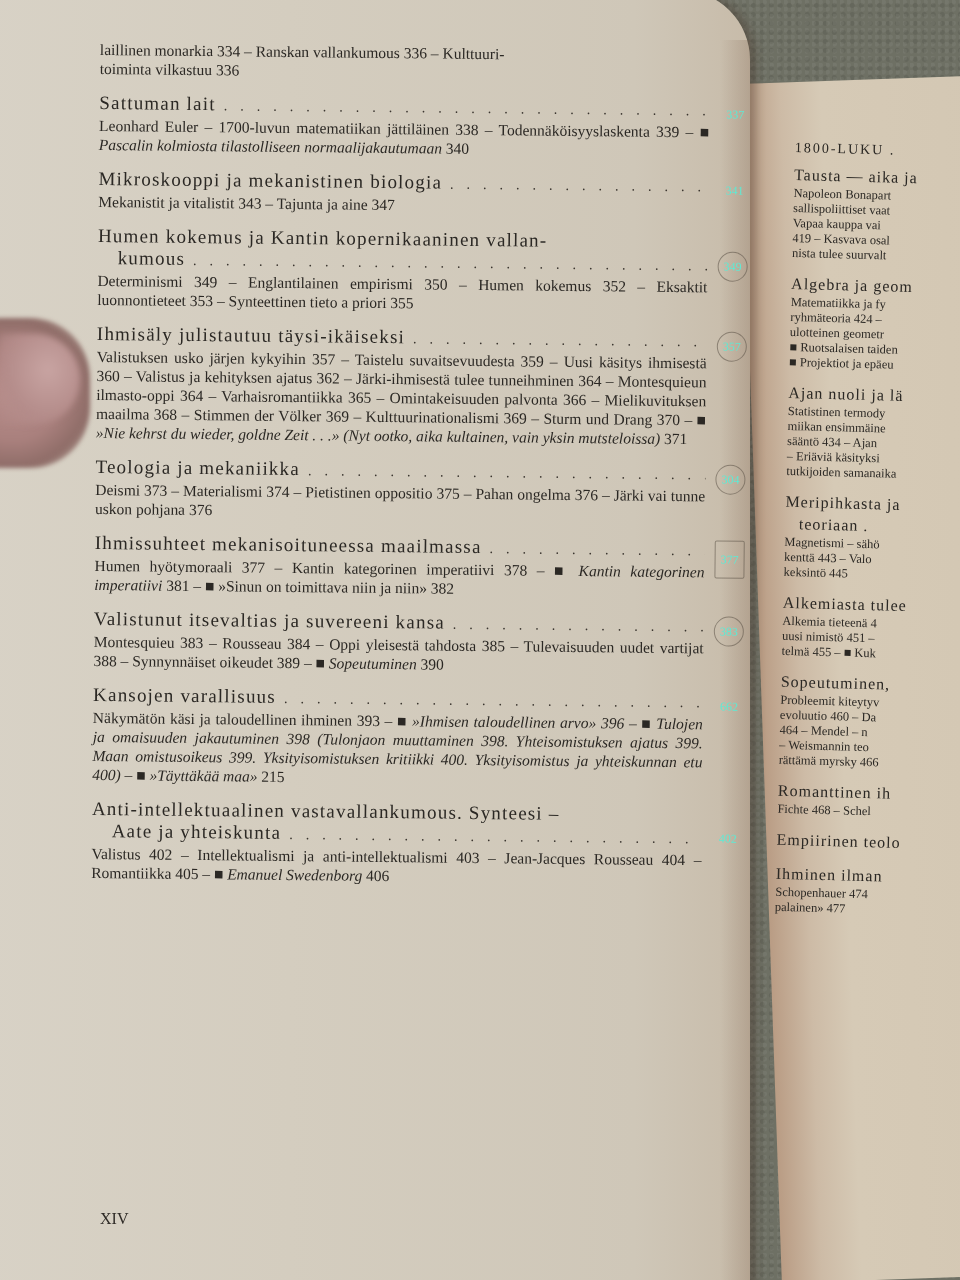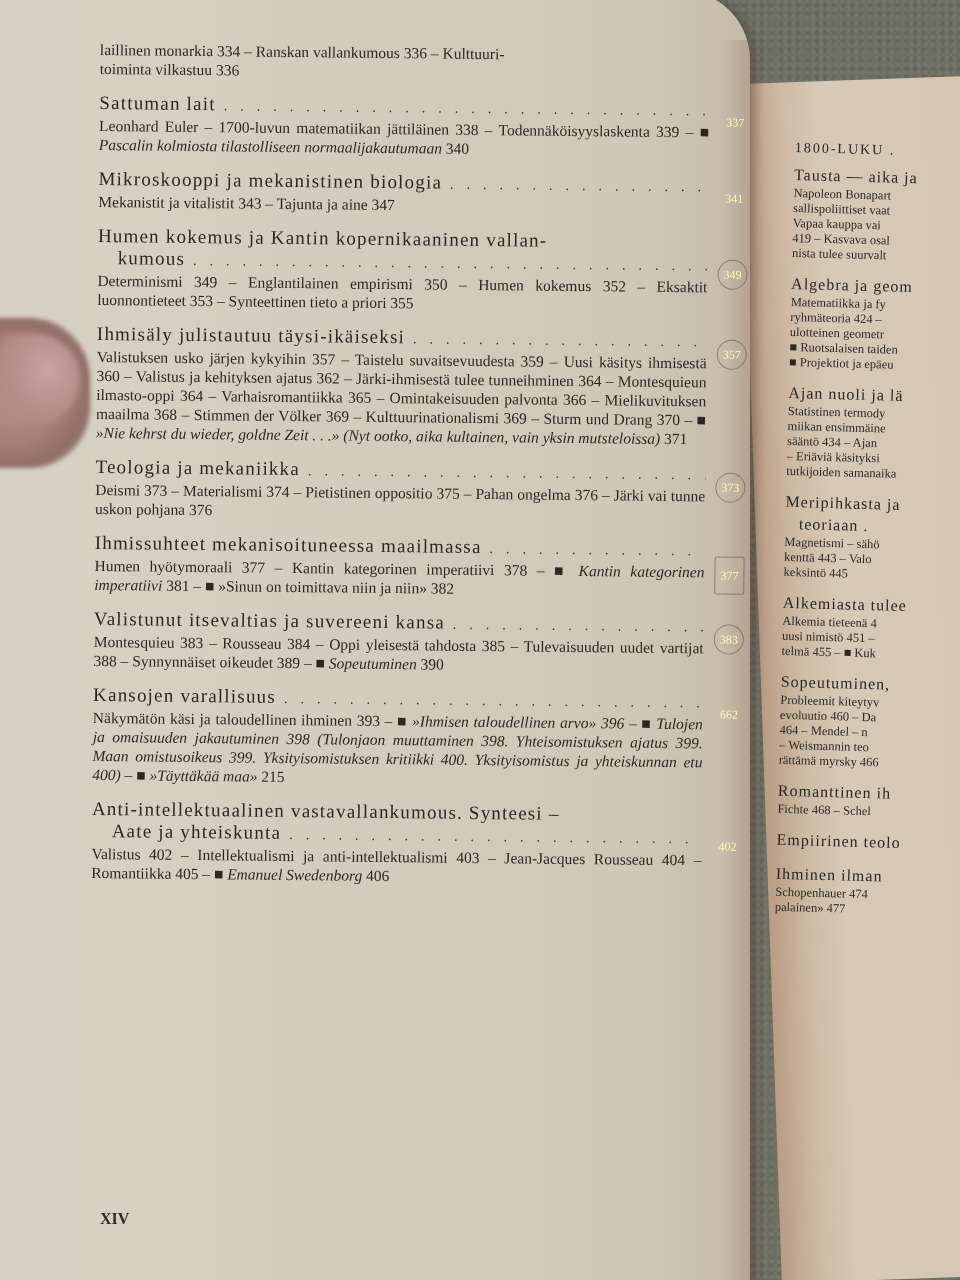--- a/index.html
+++ b/index.html
@@ -60,26 +60,26 @@
     letter-spacing: 13px; color: #3a352f; font-size: 14px;
   }
   .title-cont { padding-left: 20px; }
   .entry-desc {
     font-size: 15.5px; line-height: 19px; text-align: justify;
   }
   .entry-desc i { font-style: italic; }
   .pg {
     position: absolute; right: -40px; font-size: 12px; width: 28px; height: 28px;
     display: flex; align-items: center; justify-content: center;
-    font-family: "Liberation Serif", serif; color: #fef9c3; margin-top: 8px;
+    font-family: "Liberation Serif", serif; color: #5eead4;
   }
   .pg.circled { border: 1px solid rgba(90,80,70,0.55); border-radius: 50%; }
   .pg.boxed { border: 1px solid rgba(90,80,70,0.55); border-radius: 2px; height: 36px; }
   .roman {
-    position: absolute; left: 100px; top: 1210px; font-size: 16px; font-weight: bold; color: #2f2b27;
+    position: absolute; left: 100px; top: 1210px; font-size: 16px; font-weight: normal; color: #2f2b27;
   }
 
   .toc-right {
     position: absolute; left: 795px; top: 140px; width: 200px;
     transform: rotate(1.5deg); transform-origin: left top;
     white-space: nowrap; overflow: hidden;
   }
   .r-entry { margin-bottom: 12px; }
   .r-title { font-size: 16px; letter-spacing: 1px; line-height: 22px; }
   .r-desc { font-size: 12.5px; line-height: 15px; }
@@ -136,29 +136,29 @@
         </div>
         <div class="entry-desc"><span>Valistuksen usko järjen kykyihin 357 – Taistelu suvaitsevuudesta 359 – Uusi käsitys ihmisestä 360 – Valistus ja kehityksen ajatus 362 – Järki-ihmisestä tulee tunneihminen 364 – Montesquieun ilmasto-oppi 364 – Varhaisromantiikka 365 – Omintakeisuuden palvonta 366 – Mielikuvituksen maailma 368 – Stimmen der Völker 369 – Kulttuurinationalismi 369 – Sturm und Drang 370 – ■ </span><i>»Nie kehrst du wieder, goldne Zeit . . .» (Nyt ootko, aika kultainen, vain yksin mutsteloissa)</i><span> 371</span></div>
         <div class="pg circled" style="top:2px">357</div>
       </div>
       <div class="entry" style="margin-bottom: 14px;">
         <div class="entry-title">
           <span class="title-text">Teologia ja mekaniikka</span>
           <span class="dots">........................................</span>
         </div>
         <div class="entry-desc"><span>Deismi 373 – Materialismi 374 – Pietistinen oppositio 375 – Pahan ongelma 376 – Järki vai tunne uskon pohjana 376</span><i></i><span></span></div>
-        <div class="pg circled" style="top:2px">373</div>
+        <div class="pg circled" style="top:2px">304</div>
       </div>
       <div class="entry" style="margin-bottom: 14px;">
         <div class="entry-title">
           <span class="title-text">Ihmissuhteet mekanisoituneessa maailmassa</span>
           <span class="dots">........................................</span>
         </div>
         <div class="entry-desc"><span>Humen hyötymoraali 377 – Kantin kategorinen imperatiivi 378 – ■ </span><i>Kantin kategorinen imperatiivi</i><span> 381 – ■ »Sinun on toimittava niin ja niin» 382</span></div>
-        <div class="pg boxed" style="top:10px">377</div>
+        <div class="pg boxed" style="top:2px">377</div>
       </div>
       <div class="entry" style="margin-bottom: 14px;">
         <div class="entry-title">
           <span class="title-text">Valistunut itsevaltias ja suvereeni kansa</span>
           <span class="dots">........................................</span>
         </div>
         <div class="entry-desc"><span>Montesquieu 383 – Rousseau 384 – Oppi yleisestä tahdosta 385 – Tulevaisuuden uudet vartijat 388 – Synnynnäiset oikeudet 389 – ■ </span><i>Sopeutuminen</i><span> 390</span></div>
         <div class="pg circled" style="top:2px">383</div>
       </div>
       <div class="entry" style="margin-bottom: 14px;">

